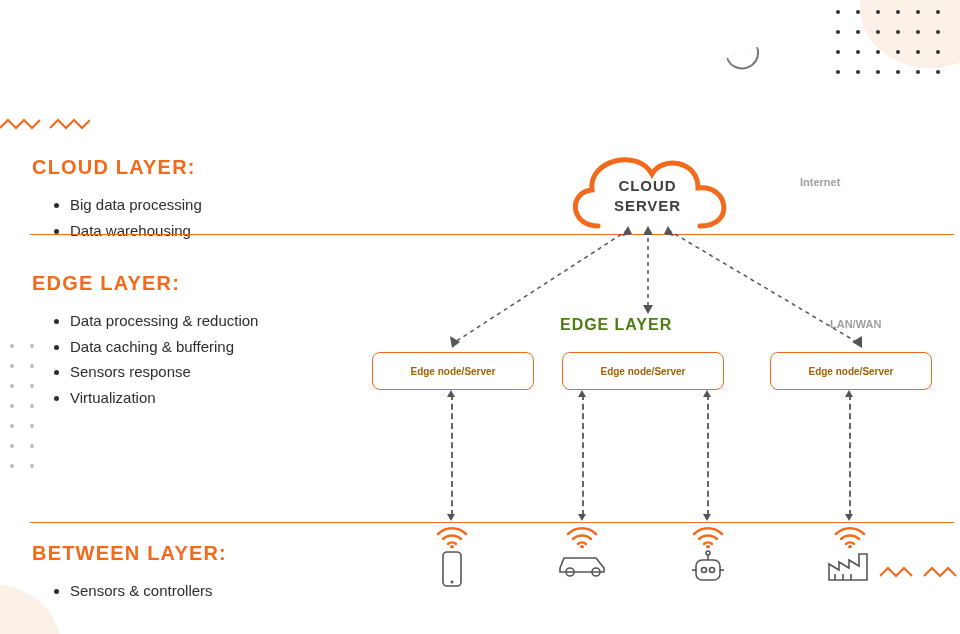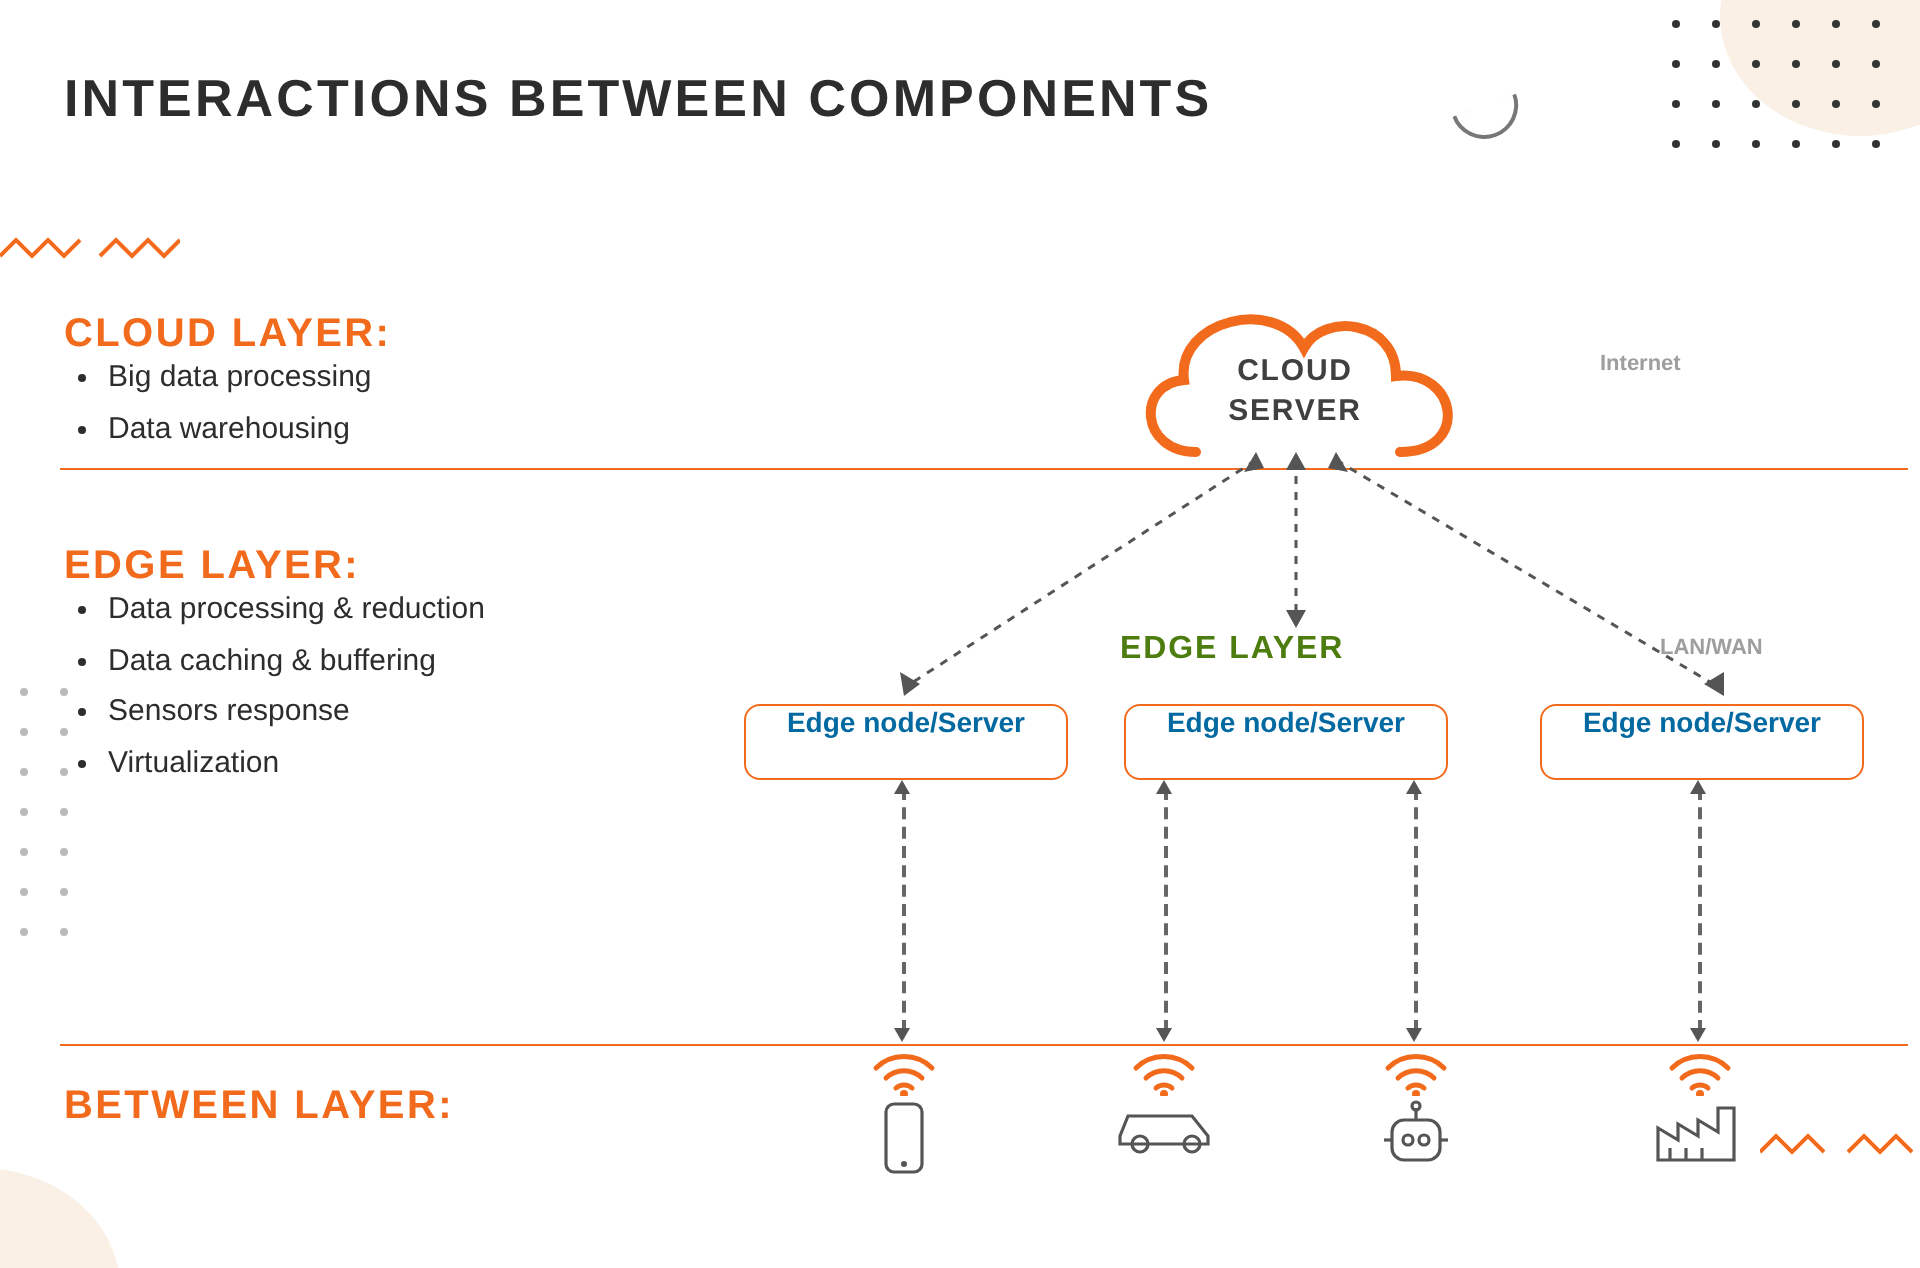--- a/index.html
+++ b/index.html
@@ -1,26 +1,26 @@
 <!DOCTYPE html>
 <html><head>
 <meta charset="utf-8">
 <style>
   html,body{margin:0;padding:0;width:960px;height:634px;background:#fff;font-family:"Helvetica Neue",Arial,sans-serif;color:#333;overflow:hidden;position:relative}
   .stage{position:absolute;inset:0}
   .title{position:absolute;left:32px;top:32px;font-size:26px;font-weight:700;letter-spacing:.06em;color:#2d2d2d;line-height:1.35}
   .section-title{position:absolute;color:#f26a1b;font-weight:700;letter-spacing:.06em;font-size:20px}
   .bullets{position:absolute;color:#2d2d2d;font-size:15px;line-height:1.7}
-  .bullets ul{margin:0;padding:0 0 0 18px}
+  .bullets ul{margin:16px;padding:0 0 0 18px}
   .bullets li{list-style:disc}
   .cloud{position:absolute;left:560px;top:142px;width:175px;height:95px}
   .cloud-label{position:absolute;left:0;right:0;top:34px;text-align:center;font-weight:700;letter-spacing:.06em;color:#404040;font-size:15px;line-height:1.35}
   .side-label{position:absolute;color:#9e9e9e;font-size:11px;font-weight:600}
   .edge-layer-label{position:absolute;left:560px;top:316px;font-weight:700;letter-spacing:.06em;color:#4d7c0f;font-size:16px}
-  .edge-node{position:absolute;top:352px;width:160px;height:36px;border:1.5px solid #f26a1b;border-radius:8px;color:#0369a1;font-size:14px;font-weight:600;display:flex;justify-content:center}
+  .edge-node{position:absolute;top:352px;width:160px;height:36px;border:1.5px solid #f26a1b;border-radius:8px;color:#a16207;font-size:10px;font-weight:600;display:flex;align-items:center;justify-content:center}
   .divider{position:absolute;left:30px;right:6px;height:0;border-top:1px solid #f26a1b}
   .device{position:absolute;top:522px;width:64px;text-align:center}
   .wifi{display:block;margin:0 auto}
   .dev-icon{display:block;margin:2px auto 0}
   
   .zig{position:absolute}
   .dots{position:absolute}
   .blob{position:absolute;width:140px;height:120px;border-radius:50%;background:#faf0e6}
   .half-circle{position:absolute;width:30px;height:15px;border:2px solid #777;border-top:none;border-radius:0 0 30px 30px;transform:rotate(-20deg)}
   
@@ -91,21 +91,21 @@
   </svg>
   <div class="half-circle" style="left:728px;top:52px"></div>
   <svg class="zig" style="left:0;top:114px" width="90" height="20">
       <path d="M0 14 L8 6 L16 14 L24 6 L32 14 L40 6 M50 14 L58 6 L66 14 L74 6 L82 14 L90 6" stroke="#f26a1b" stroke-width="2" fill="none"></path>
     </svg>
   <svg class="zig" style="right:0;top:562px" width="80" height="20">
       <path d="M0 14 L8 6 L16 14 L24 6 L32 14 M44 14 L52 6 L60 14 L68 6 L76 14" stroke="#f26a1b" stroke-width="2" fill="none"></path>
     </svg>
 
   <div class="title">
-    <span>INTERACTIONS BETWEEN COMPONENTS</span><br>
+    <br>
   </div>
 
   <div class="section-title" style="left:32px;top:156px">CLOUD LAYER:</div>
   <div class="bullets" style="left:36px;top:176px">
     <ul>
       <li>Big data processing</li>
       <li>Data warehousing</li>
     </ul>
   </div>
 
@@ -175,20 +175,25 @@
   <div class="arrowhead up" style="left:703px;top:390px"></div>
   <div class="arrowhead down" style="left:703px;top:514px"></div>
 
   <div class="conn" style="left:849px;top:394px;height:122px"></div>
   <div class="arrowhead up" style="left:845px;top:390px"></div>
   <div class="arrowhead down" style="left:845px;top:514px"></div>
 
   <div class="divider" style="top:522px"></div>
 
   <div class="section-title" style="left:32px;top:542px">BETWEEN LAYER:</div>
+  <div class="bullets" style="left:36px;top:562px">
+    <ul>
+      <li>Sensors &amp; controllers</li>
+    </ul>
+  </div>
 
   <div class="device" style="left:420px">
     <svg class="wifi" width="36" height="26">
         <g fill="none" stroke="#f26a1b" stroke-width="2.5" stroke-linecap="round">
           <path d="M4 12 A20 20 0 0 1 32 12"></path>
           <path d="M9 17 A13 13 0 0 1 27 17"></path>
           <path d="M14 22 A6 6 0 0 1 22 22"></path>
         </g>
         <circle cx="18" cy="25" r="2" fill="#f26a1b"></circle>
       </svg>

